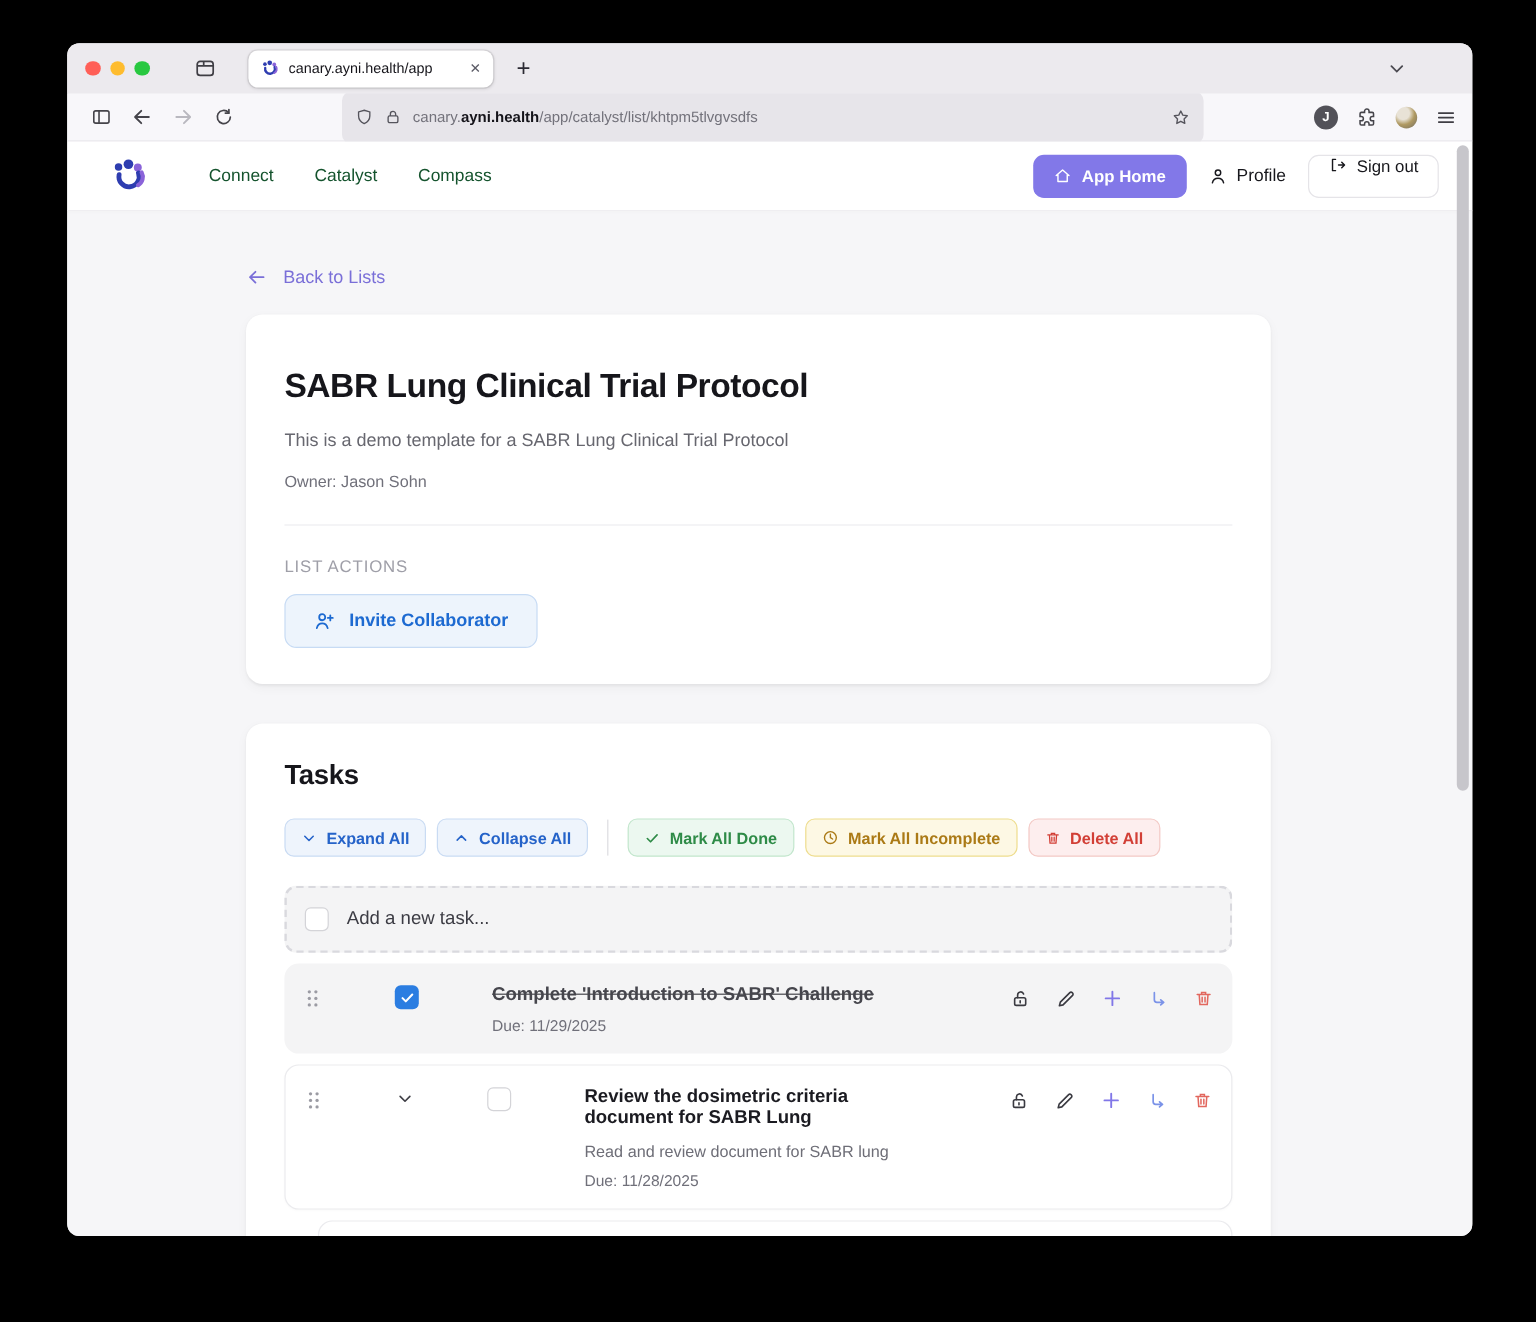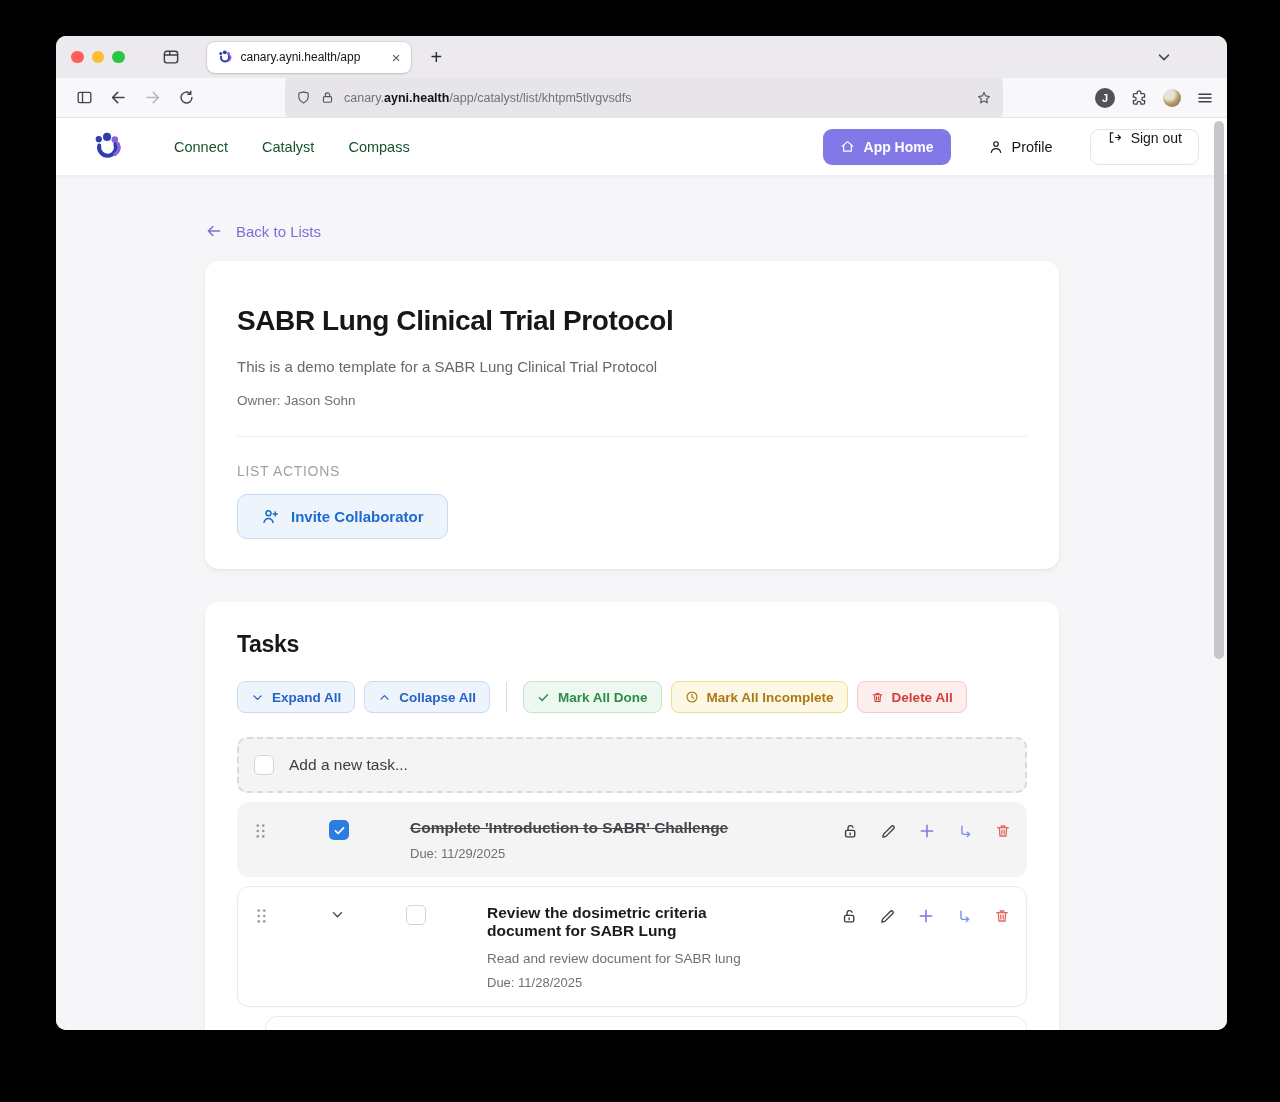--- a/index.html
+++ b/index.html
@@ -38,21 +38,21 @@
   .avatar { width:18px; height:18px; border-radius:50%;
     background:radial-gradient(circle at 35% 30%, #e8e2d6 0 30%, #b09a63 55%, #6f6a5e 100%); }
   .burger { color:#3f3e44; display:flex; }
 
   
   .appnav { height:58px; background:#fff; display:flex; align-items:center; padding:0 28px;
     border-bottom:1px solid #efeef1; box-shadow:0 1px 3px rgba(20,20,30,.04); position:relative; z-index:3; }
   .logo { width:33px; height:33px; margin-left:7px; }
   .nav-links { display:flex; gap:34px; margin-left:50px; }
   .nav-link { font-size:14.5px; font-weight:500; color:#14532d; cursor:pointer; }
-  .nav-right { margin-left:auto; display:flex; align-items:center; gap:37px; }
+  .nav-right { margin-left:auto; display:flex; align-items:center; gap:18px; }
   .app-home { height:36px; border:none; background:var(--purple); color:#fff; border-radius:9px; padding:0 17px;
     display:inline-flex; align-items:center; gap:9px; font-size:14px; font-weight:600; font-family:inherit; cursor:pointer; }
   .profile { display:inline-flex; align-items:center; gap:8px; font-size:14.5px; font-weight:500; color:#17171c; cursor:pointer; }
   .signout { height:36px; background:#fff; border:1px solid #e5e4e8; border-radius:9px; padding:0 16px;
     display:inline-flex; align-items:flex-start; gap:9px; font-size:14px; font-weight:500; color:#17171c; font-family:inherit; cursor:pointer; }
 
   
   :root { --purple:#8278e8; --link:#7a6fd8; --blue:#2563c9; --green:#2e8b47; --amber:#ab7a16; --red:#d23f36; }
   .app { position:relative; height:912px; }
   .main { height:854px; background:#f6f6f8; overflow:hidden; }

